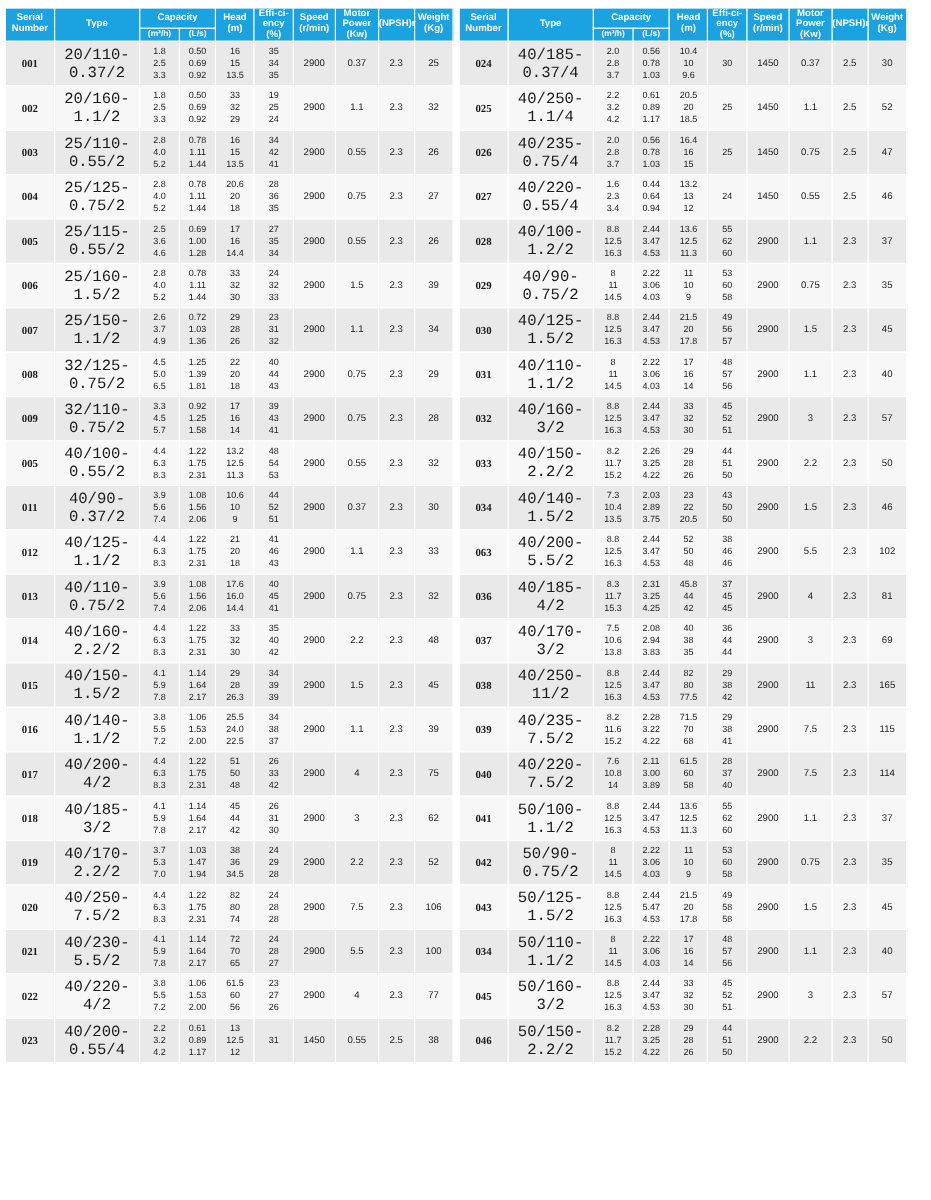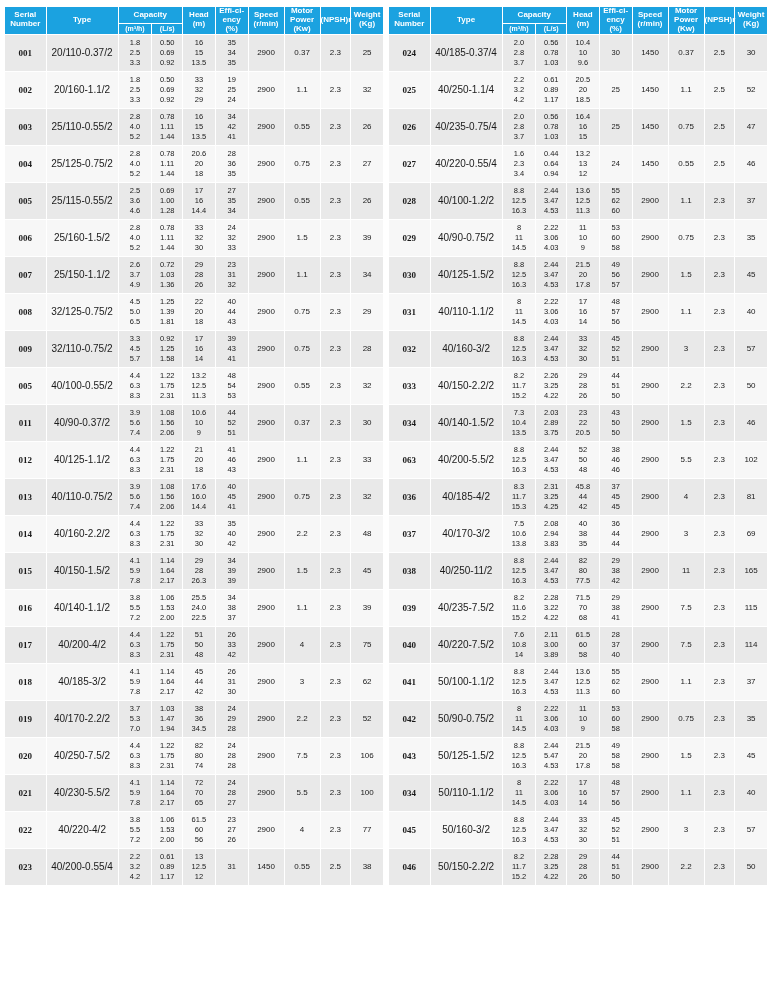--- a/index.html
+++ b/index.html
@@ -5,21 +5,21 @@
   html,body{margin:0;padding:0;background:#ffffff;}
   body{
     width:776px;
     font-family:"Liberation Sans", sans-serif;
     color:#1a1a1a;
     -webkit-font-smoothing:antialiased;
   }
   .sheet{
     width:776px;
     box-sizing:border-box;
-    padding:6px 8px 6px 4px;
+    padding:6px 20px 6px 4px;
     display:flex;
     gap:4px;
   }
   .half{width:382px;}
   table.spec{
     border-collapse:collapse;
     width:100%;
     table-layout:fixed;
   }
   table.spec td, table.spec th{
@@ -42,21 +42,21 @@
   
   tbody td{
     font-size:8px;
     background:#e9e9e9;
     color:#1a1a1a;
     line-height:1.18;
     height:36px;
   }
   tbody tr.alt td{background:#f7f7f7;}
   td.serial{font-weight:bold;font-size:9px;font-family:Liberation Serif, serif;}
-  td.type{font-size:10px;}
+  td.type{font-size:13px;font-family:Liberation Mono, monospace;}
   td.stack{
     font-size:7.5px;
     line-height:1.28;
     white-space:pre-line;
     padding:1px 0;
   }
   td.num{font-size:8px;}
   
   col.c-serial{width:38px;}
   col.c-type{width:66px;}

